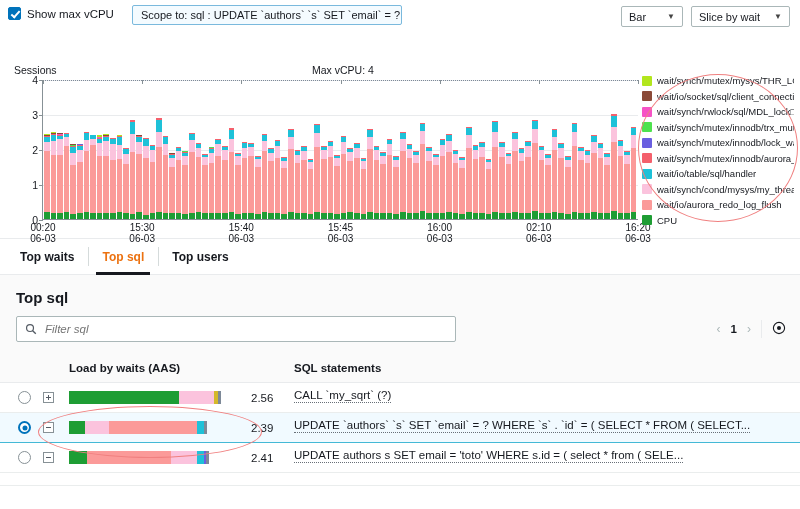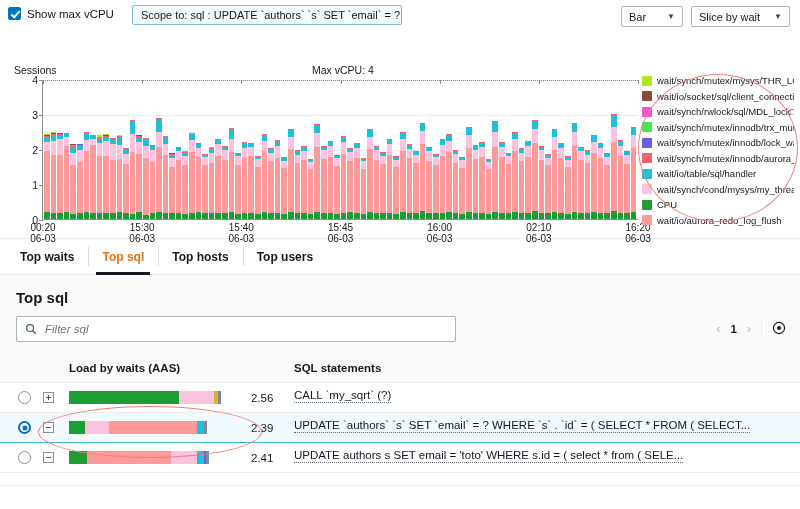--- a/index.html
+++ b/index.html
@@ -972,38 +972,37 @@
       </div>
       <div class="legend-row">
         <span class="swatch" style="background: rgb(30, 193, 216);"></span>
         <span class="legend-text">wait/io/table/sql/handler</span>
       </div>
       <div class="legend-row">
         <span class="swatch" style="background: rgb(251, 195, 221);"></span>
         <span class="legend-text">wait/synch/cond/mysys/my_thread_var</span>
       </div>
       <div class="legend-row">
+        <span class="swatch" style="background: rgb(251, 154, 153);"></span>
+        <span class="legend-text">wait/io/aurora_redo_log_flush</span>
+      </div>
+      <div class="legend-row">
         <span class="swatch" style="background: rgb(30, 157, 52);"></span>
         <span class="legend-text">CPU</span>
-      </div>
-      <div class="legend-row">
-        <span class="swatch" style="background: rgb(251, 154, 153);"></span>
-        <span class="legend-text">wait/io/aurora_redo_log_flush</span>
       </div>
     </div>
 
   <div class="ellipse-hl" style="left:638px; top:44px; width:160px; height:148px;"></div>
 </div>
 
 <div id="split"></div>
 
 <div id="tabs">
     <div class="tab">Top waits</div>
     <div class="tab active">Top sql</div>
-    <div class="tab">Top hosts</div>
     <div class="tab">Top users</div>
   </div>
 
 <div id="panel">
   <div id="panel-title">Top sql</div>
 
   <div id="filter-row">
     <div id="search-box">
       <svg width="12" height="12" viewBox="0 0 16 16">
         <circle cx="6.7" cy="6.7" r="4.6" fill="none" stroke="#545b64" stroke-width="1.6"></circle>

